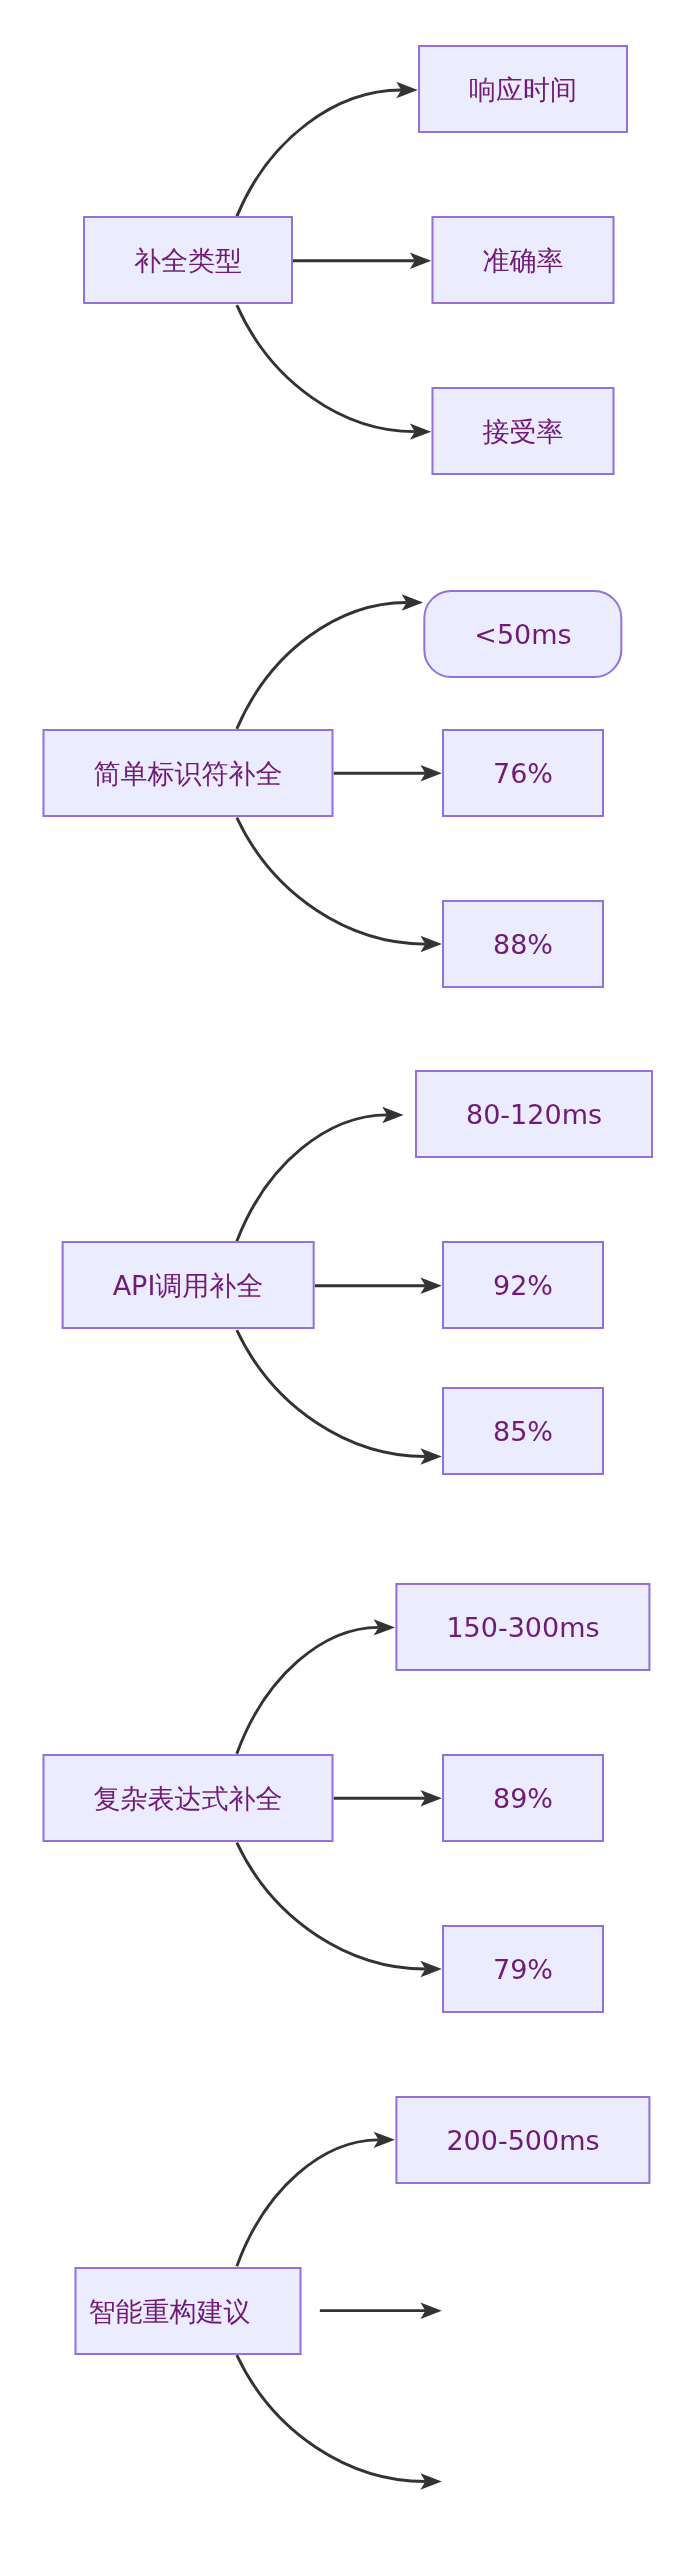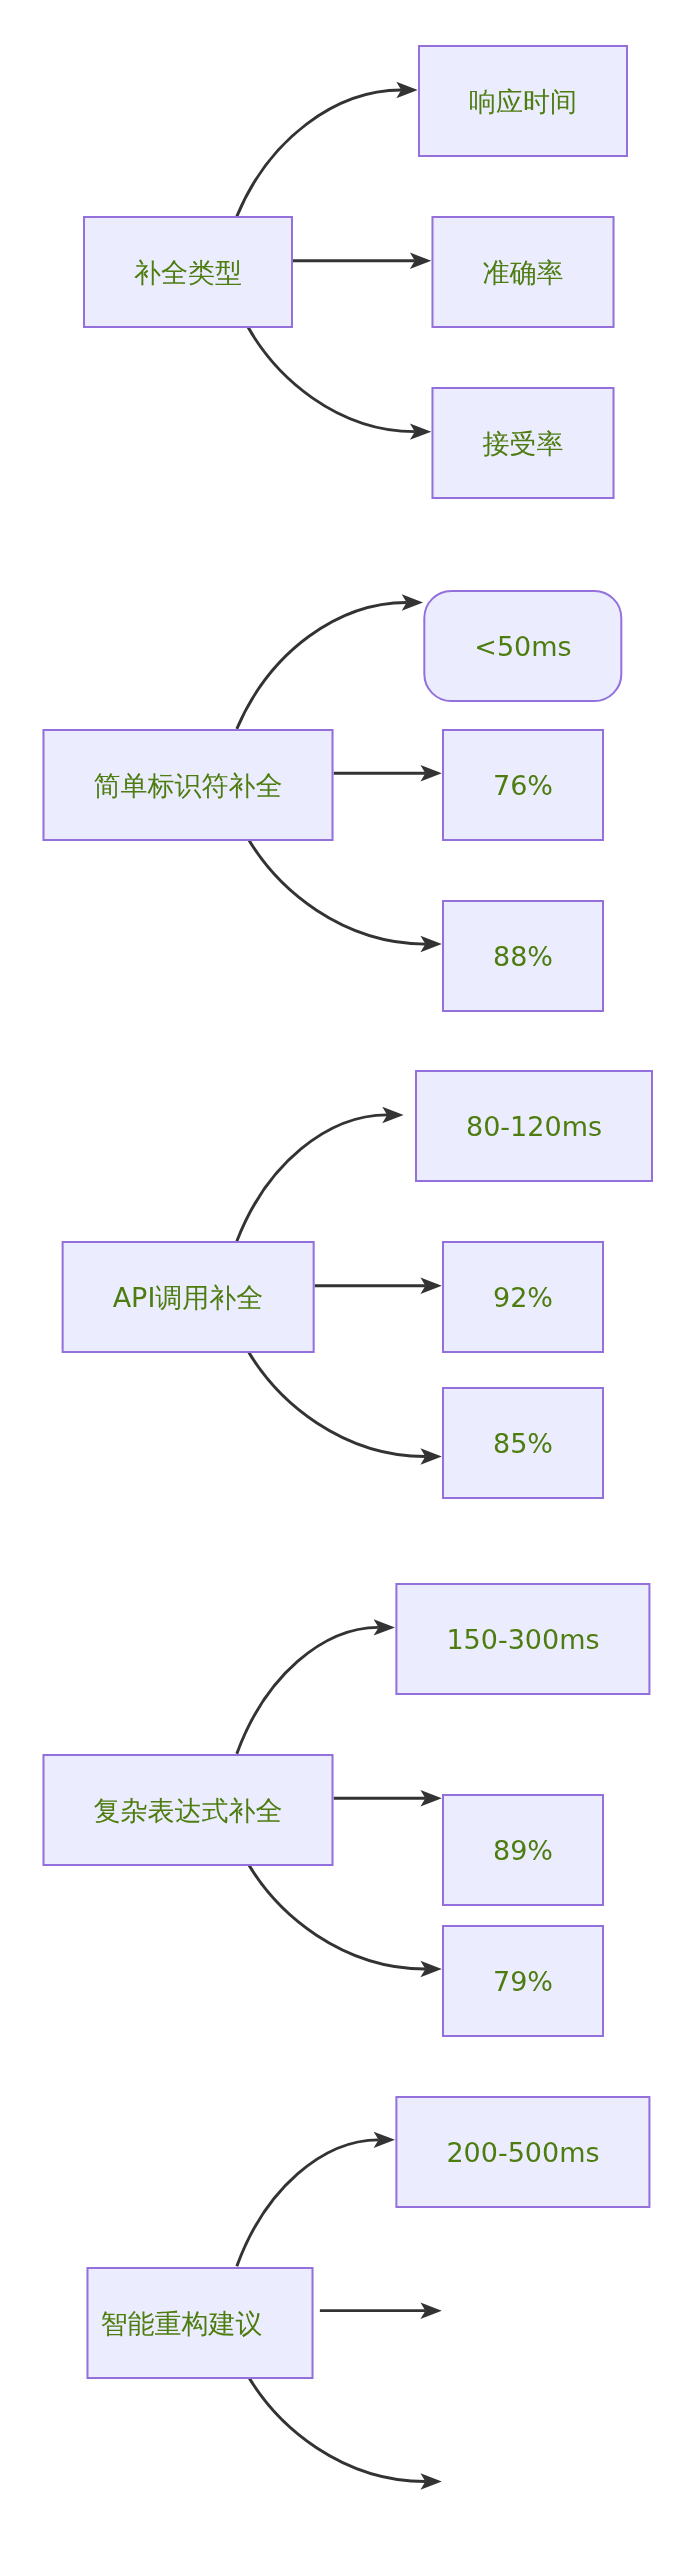--- a/index.html
+++ b/index.html
@@ -15,27 +15,27 @@
     position: absolute;
     left: 0; top: 0;
     width: 680px; height: 2576px;
   }
   .node {
     position: absolute;
     display: flex;
     align-items: center;
     justify-content: center;
     box-sizing: border-box;
-    height: 112px;
+    height: 88px;
     padding: 0 49px;
     transform: translateX(-50%);
     white-space: nowrap;
     font-size: 27px;
     line-height: 1;
-    color: #4d7c0f;
+    color: #701a75;
     background: #ECECFF;
     border: 2.5px solid #9370DB;
   }
 </style>
 </head>
 <body>
 
 <div id="canvas">
   <svg id="edge-layer" viewBox="0 0 827 3132" xmlns="http://www.w3.org/2000/svg">
       <g>
@@ -86,18 +86,18 @@
     <div class="node" id="src-1" style="left: 188px; top: 729px;">简单标识符补全</div>
     <div class="node" id="tgt-1-0" style="left: 523px; top: 590px; border-radius: 28px;">&lt;50ms</div>
     <div class="node" id="tgt-1-1" style="left: 523px; top: 729px;">76%</div>
     <div class="node" id="tgt-1-2" style="left: 523px; top: 900px;">88%</div>
     <div class="node" id="src-2" style="left: 188px; top: 1241px; text-align: right;">API调用补全</div>
     <div class="node" id="tgt-2-0" style="left: 534px; top: 1070px;">80-120ms</div>
     <div class="node" id="tgt-2-1" style="left: 523px; top: 1241px;">92%</div>
     <div class="node" id="tgt-2-2" style="left: 523px; top: 1352px; margin-top: 35px;">85%</div>
     <div class="node" id="src-3" style="left: 188px; top: 1754px;">复杂表达式补全</div>
     <div class="node" id="tgt-3-0" style="left: 523px; top: 1583px;">150-300ms</div>
-    <div class="node" id="tgt-3-1" style="left: 523px; top: 1754px; margin-top: 40px;">89%</div>
+    <div class="node" id="tgt-3-1" style="left: 523px; top: 1754px;">89%</div>
     <div class="node" id="tgt-3-2" style="left: 523px; top: 1925px;">79%</div>
-    <div class="node" id="src-4" style="left: 200px; top: 2267px; padding-left: 12px;">智能重构建议</div>
+    <div class="node" id="src-4" style="left: 188px; top: 2267px; padding-left: 12px;">智能重构建议</div>
     <div class="node" id="tgt-4-0" style="left: 523px; top: 2096px;">200-500ms</div>
   </div>
 
 
 </body></html>

